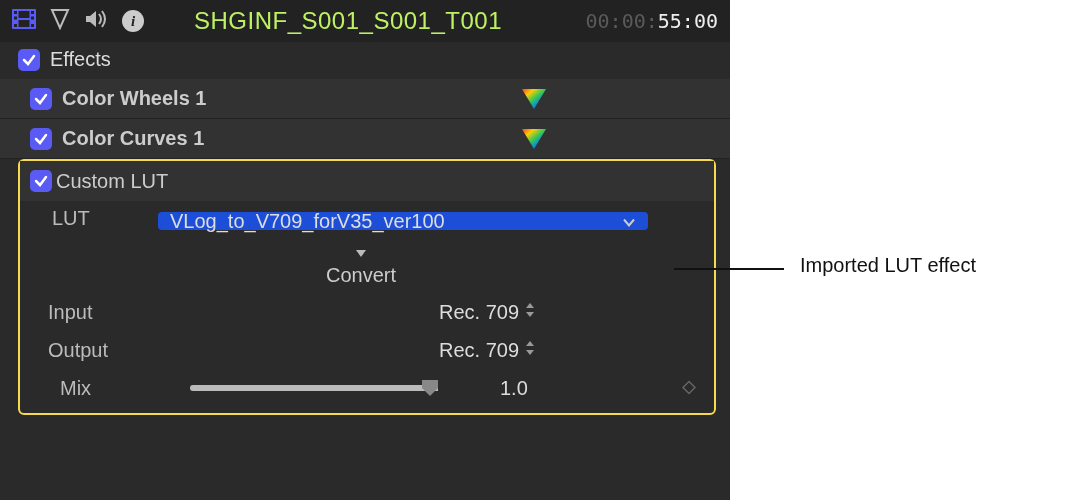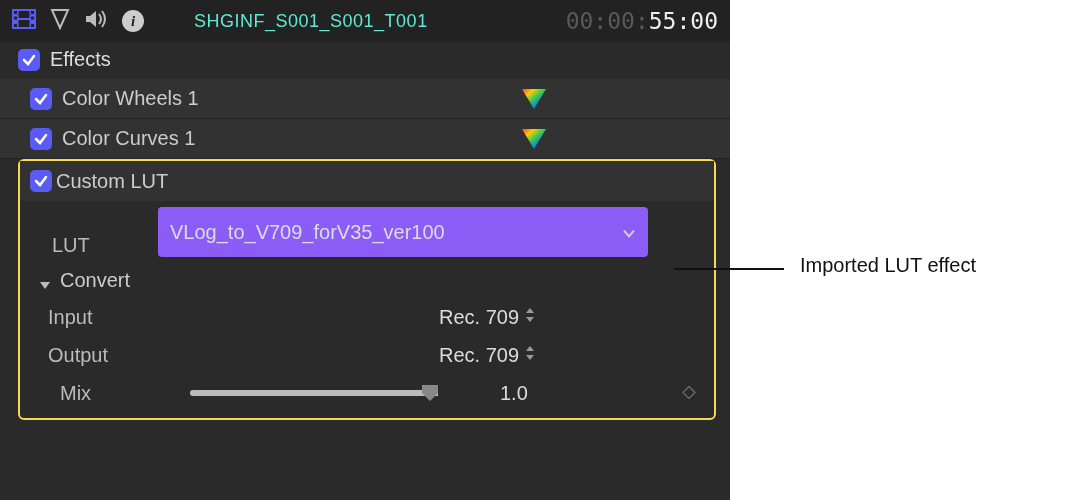--- a/index.html
+++ b/index.html
@@ -31,40 +31,41 @@
     .film-icon svg { width: 24px; height: 20px; }
     .marker-icon svg { width: 20px; height: 22px; }
     .sound-icon svg { width: 24px; height: 20px; }
     .info-icon {
       width: 22px; height: 22px; border-radius: 50%;
       background: #ccc; color: #222; font-style: italic;
       font-weight: bold; display: flex; align-items: center;
       justify-content: center; font-size: 15px;
       font-family: Georgia, serif;
     }
-    .clip-name { margin-left: 40px; color: #5eead4; font-size: 18px; letter-spacing: 0.5px; }
-    .timecode { margin-left: auto; font-family: Menlo, monospace; font-size: 23px; }
+    .clip-name { margin-left: 40px; color: #bef264; font-size: 24px; letter-spacing: 0.5px; }
+    .timecode { margin-left: auto; font-family: Menlo, monospace; font-size: 20px; }
     .tc-dim { color: #5a5a5a; }
     .tc-bright { color: #eee; }
     .effects-header {
       display: flex; align-items: center; gap: 10px;
       padding: 6px 18px 8px 18px;
     }
     .checkbox {
       width: 22px; height: 22px; border-radius: 5px;
       background: #5a5af5; display: flex; align-items: center;
       justify-content: center; flex-shrink: 0;
     }
     .checkbox svg { width: 14px; height: 14px; }
     .effects-label { color: #ddd; }
     .effect-row {
       display: flex; align-items: center; gap: 10px;
       padding: 5px 20px 5px 30px; height: 40px;
       background: #323232; border-bottom: 1px solid #222;
       position: relative;
+      font-weight: bold;
     }
     .effect-name { color: #ccc; }
     .gradient-triangle {
       position: absolute; left: 520px;
       width: 28px; height: 24px;
     }
     .highlight-box {
       border: 2px solid #f5d94f;
       border-radius: 6px;
       margin: 0 14px 0 18px;
@@ -75,32 +76,32 @@
       display: flex; align-items: center; gap: 4px;
       padding: 5px 10px 5px 10px; height: 40px;
       background: #323232;
     }
     .lut-select-row {
       display: flex; align-items: flex-end;
       padding: 6px 30px 6px 32px; gap: 26px;
     }
     .lut-label { width: 80px; color: #bbb; }
     .select {
-      flex: 1; height: 50px; background: #8b5cf6;
+      flex: 1; height: 18px; background: #1d4ed8;
       border-radius: 4px; display: flex; align-items: center;
       padding: 0 12px; color: #ddd; position: relative;
       max-width: 490px;
     }
     .select-caret {
       position: absolute; right: 12px; top: 50%;
       transform: translateY(-50%);
     }
     .convert-row {
       display: flex; align-items: center;
-      padding: 6px 30px 6px 18px; gap: 8px;
+      padding: 6px 30px 6px 18px; gap: 8px; flex-direction: column;
     }
     .disclosure { width: 14px; height: 14px; }
     .param-row {
       display: flex; align-items: center;
       padding: 5px 30px 5px 28px; position: relative;
       height: 38px;
     }
     .param-label { width: 120px; color: #bbb; }
     .param-value {
       position: absolute; left: 419px; color: #ddd;

